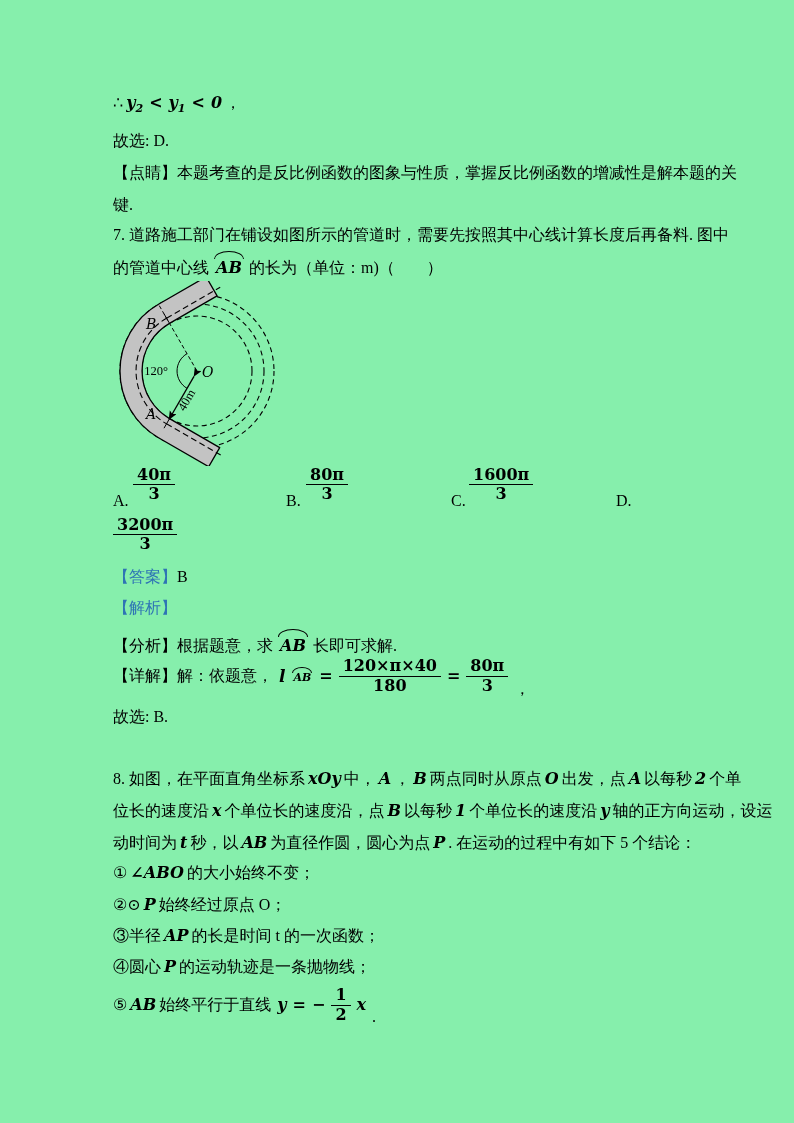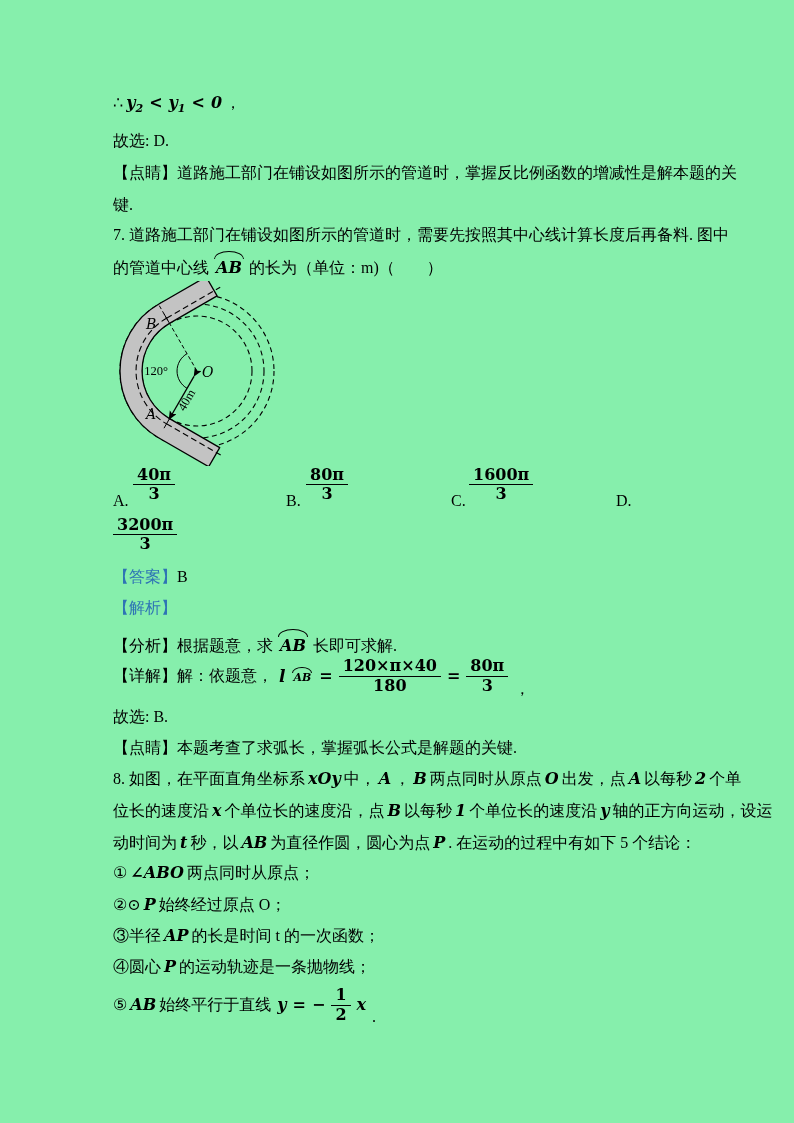--- a/index.html
+++ b/index.html
@@ -35,21 +35,21 @@
   svg .fig-italic{font-family:"DejaVu Serif",serif;font-style:italic;font-size:14px;fill:#000;}
   svg .fig-plain{font-family:"Liberation Serif",serif;font-size:12.5px;fill:#000;}
 </style>
 </head>
 <body>
 
 <div class="page">
 
   <div class="line" style="top:92px;"><span class="seg-text">∴</span><span class="seg-math">y<sub>2</sub></span><span class="seg-math">&lt;</span><span class="seg-math">y<sub>1</sub></span><span class="seg-math">&lt;</span><span class="seg-math">0</span><span class="seg-text">，</span></div>
   <div class="line" style="top:130px;text-align:center;">故选: D.</div>
-  <div class="line" style="top:162px;">【点睛】道路施工部门在铺设如图所示的管道时，掌握反比例函数的增减性是解本题的关</div>
+  <div class="line" style="top:162px;">【点睛】本题考查的是反比例函数的图象与性质，掌握反比例函数的增减性是解本题的关</div>
   <div class="line" style="top:194px;">键.</div>
 
   <div class="line" style="top:224px;">7. 道路施工部门在铺设如图所示的管道时，需要先按照其中心线计算长度后再备料. 图中</div>
   <div class="line" style="top:250px;"><span class="seg-text">的管道中心线</span><span class="seg-arc">AB</span><span class="seg-text">的长为（单位：m)（　　）</span></div>
 
   <div class="figure-wrap">
     <svg width="180" height="185" viewBox="0 0 180 185">
       <defs>
         <marker id="ah" markerWidth="8" markerHeight="8" refX="6.5" refY="3" orient="auto">
           <path d="M0,0 L7,3 L0,6 L1.6,3 Z" fill="#000"></path>
@@ -128,27 +128,26 @@
     </span>
     <span class="op">=</span>
     <span class="frac">
       <span class="num">80π</span>
       <span class="den">3</span>
     </span>
     <span class="seg-text" style="align-self:flex-end;">，</span>
   </div>
 
   <div class="line" style="top:706px;">故选: B.</div>
-  <div class="line" style="top:737px;">【点睛】本题考查了求弧长，掌握弧长公式是解题的关键.</div>
 
   <div class="line" style="top:768px;"><span class="seg-text">8. 如图，在平面直角坐标系</span><span class="seg-math">xOy</span><span class="seg-text">中，</span><span class="seg-math">A</span><span class="seg-text">，</span><span class="seg-math">B</span><span class="seg-text">两点同时从原点</span><span class="seg-math">O</span><span class="seg-text">出发，点</span><span class="seg-math">A</span><span class="seg-text">以每秒</span><span class="seg-math">2</span><span class="seg-text">个单</span></div>
   <div class="line" style="top:800px;"><span class="seg-text">位长的速度沿</span><span class="seg-math">x</span><span class="seg-text">个单位长的速度沿，点</span><span class="seg-math">B</span><span class="seg-text">以每秒</span><span class="seg-math">1</span><span class="seg-text">个单位长的速度沿</span><span class="seg-math">y</span><span class="seg-text">轴的正方向运动，设运</span></div>
   <div class="line" style="top:832px;"><span class="seg-text">动时间为</span><span class="seg-math">t</span><span class="seg-text">秒，以</span><span class="seg-math">AB</span><span class="seg-text">为直径作圆，圆心为点</span><span class="seg-math">P</span><span class="seg-text">. 在运动的过程中有如下 5 个结论：</span></div>
 
-  <div class="line" style="top:862px;"><span class="seg-text">①</span><span class="seg-math">∠ABO</span><span class="seg-text">两点同时从原点；</span></div>
+  <div class="line" style="top:862px;"><span class="seg-text">①</span><span class="seg-math">∠ABO</span><span class="seg-text">的大小始终不变；</span></div>
   <div class="line" style="top:925px;"><span class="seg-text">③半径</span><span class="seg-math">AP</span><span class="seg-text">的长是时间 t 的一次函数；</span></div>
   <div class="line" style="top:894px;"><span class="seg-text">②⊙</span><span class="seg-math">P</span><span class="seg-text">始终经过原点 O；</span></div>
   <div class="line" style="top:956px;"><span class="seg-text">④圆心</span><span class="seg-math">P</span><span class="seg-text">的运动轨迹是一条抛物线；</span></div>
 
   <div class="line formula-row" style="top:982px;height:46px;">
     <span><span class="seg-text">⑤</span><span class="seg-math">AB</span><span class="seg-text">始终平行于直线</span></span>
     <span class="math-var">y</span>
     <span class="op">=</span>
     <span class="op">−</span>
     <span class="frac">

